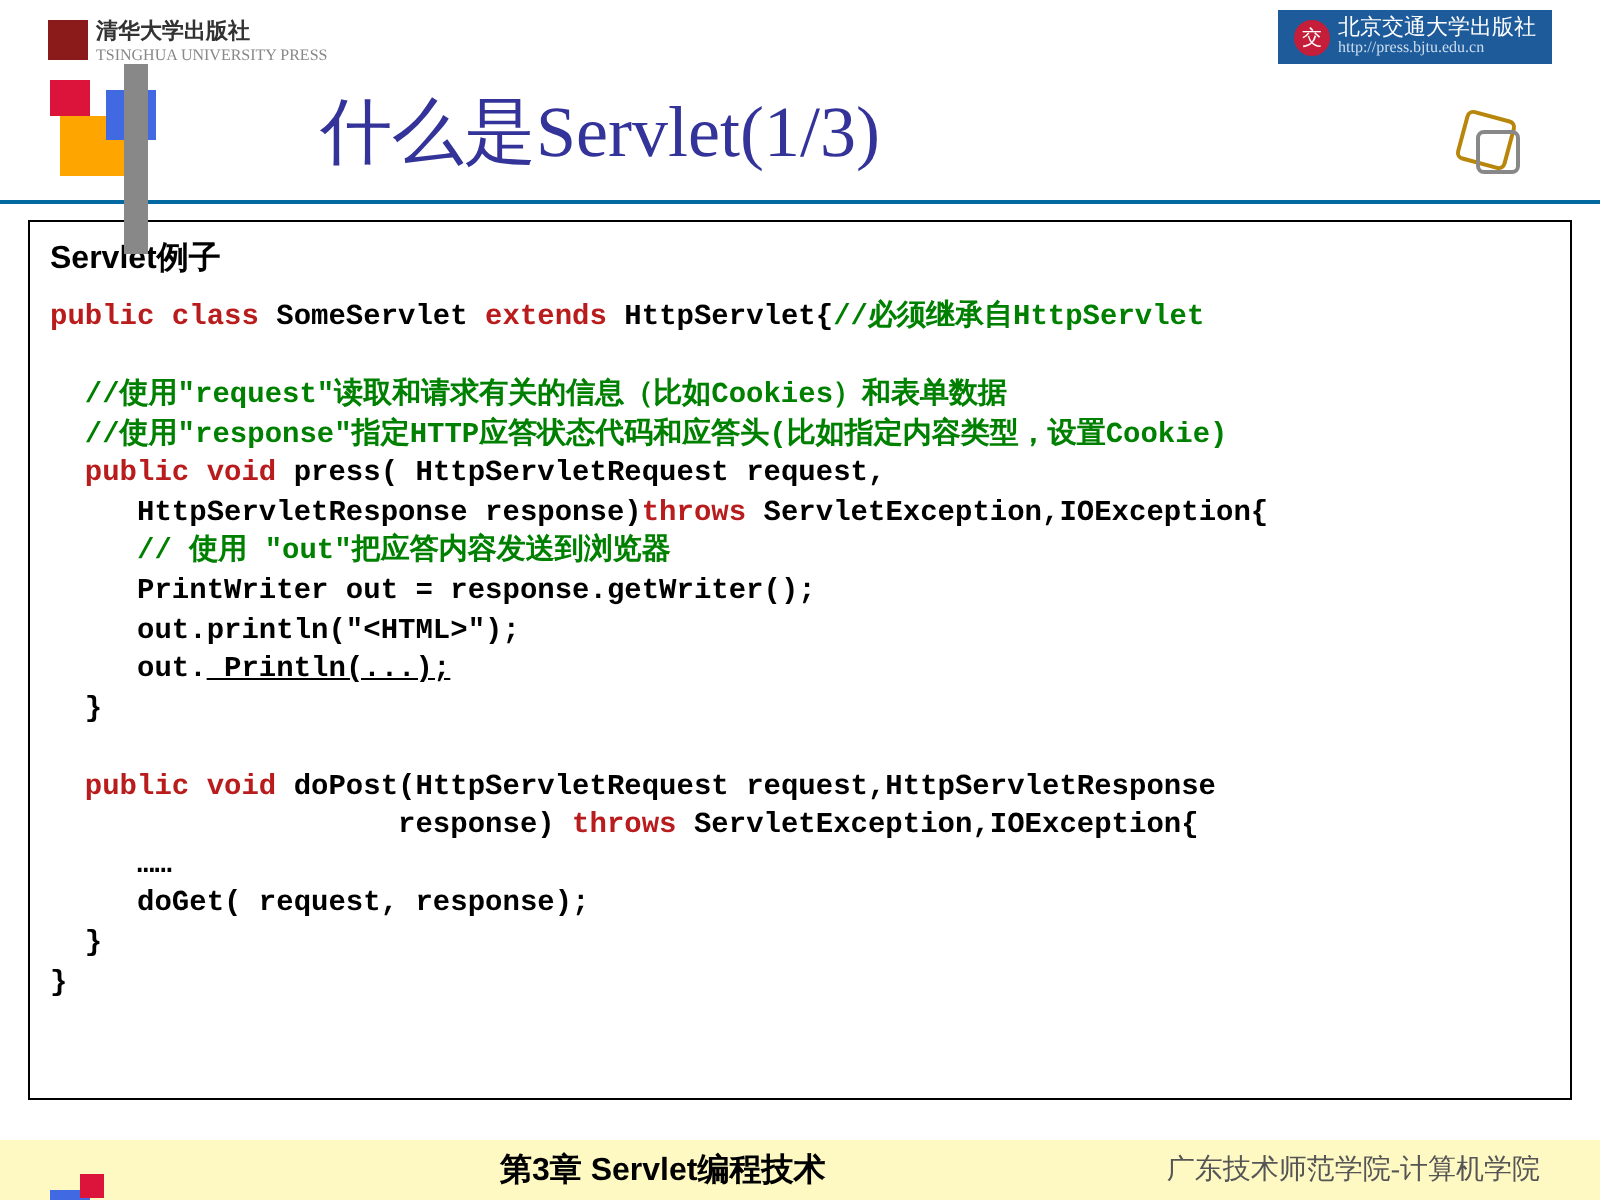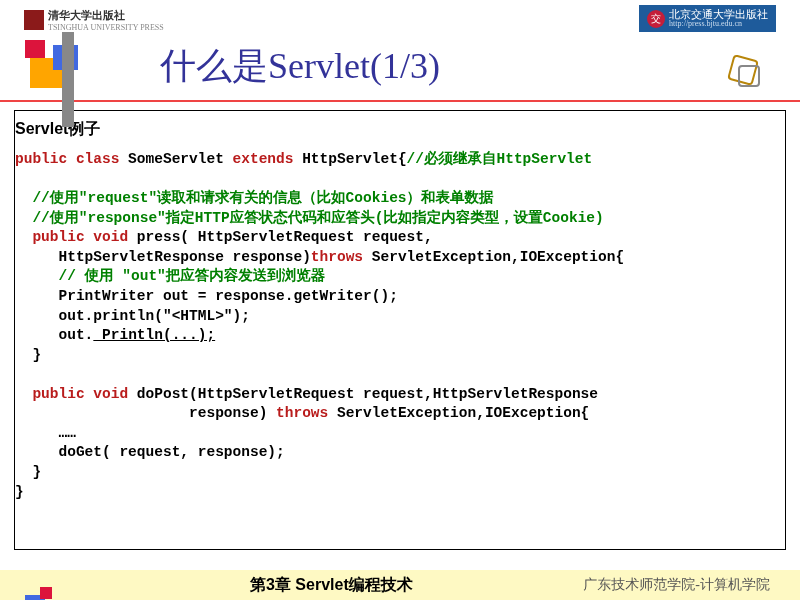--- a/index.html
+++ b/index.html
@@ -8,32 +8,32 @@
     .header { height: 32px; display: flex; justify-content: space-between; align-items: flex-end; padding: 0 24px; }
     .logo-left { display: flex; align-items: center; gap: 4px; font-size: 10px; color: #666; }
     .logo-left .icon-box { width: 20px; height: 20px; background: #8B1A1A; }
     .logo-left .cn { font-weight: bold; color: #333; font-size: 11px; }
     .logo-left .en { color: #888; font-size: 8px; }
     .logo-right { background: #1E5B9B; color: white; padding: 3px 8px; font-size: 11px; display: flex; align-items: center; gap: 4px; }
     .logo-right .icon-circle { width: 18px; height: 18px; background: #C41E3A; border-radius: 50%; display: flex; align-items: center; justify-content: center; font-size: 10px; }
     .logo-right .text-block { display: flex; flex-direction: column; line-height: 1.1; }
     .logo-right .url { font-size: 8px; color: #cde; }
     
-    .title-bar { height: 70px; border-bottom: 2px solid #ef4444; position: relative; display: flex; align-items: center; }
+    .title-bar { height: 70px; border-bottom: 2px solid #0369a1; position: relative; display: flex; align-items: center; }
     .title-deco { position: absolute; left: 25px; top: 8px; }
     .deco-yellow { position: absolute; width: 35px; height: 30px; background: #FFA500; left: 5px; top: 18px; }
     .deco-blue { position: absolute; width: 25px; height: 25px; background: #4169E1; left: 28px; top: 5px; }
     .deco-red { position: absolute; width: 20px; height: 18px; background: #DC143C; left: 0px; top: 0px; }
     .deco-bar { position: absolute; left: 62px; top: 0; width: 12px; height: 95px; background: #888; z-index: 1; }
     .title-text { font-size: 36px; color: #333399; margin-left: 160px; font-family: "SimSun", serif; }
     .title-icon-right { position: absolute; right: 40px; top: 25px; width: 30px; height: 30px; }
     .title-icon-right::before { content: ""; position: absolute; width: 22px; height: 22px; border: 2px solid #B8860B; border-radius: 4px; transform: rotate(15deg); }
     .title-icon-right::after { content: ""; position: absolute; width: 18px; height: 18px; border: 2px solid #888; border-radius: 4px; left: 8px; top: 8px; }
     
-    .content-box { margin: 8px 14px 0 14px; border: 1.5px solid #000; padding: 8px 0; height: 440px; }
+    .content-box { margin: 8px 14px 0 14px; border: 1.5px solid #000; padding: 8px 10px; height: 440px; }
     .example-title { font-family: Arial, "SimHei", sans-serif; font-weight: bold; font-size: 16px; margin-bottom: 10px; }
     
     .code { font-family: "Courier New", monospace; font-size: 14.5px; line-height: 1.35; white-space: pre; }
     .kw { color: #b91c1c; font-weight: bold; }
     .cm { color: #008000; font-weight: bold; }
     .fn { color: #000; font-weight: bold; }
     .underline { text-decoration: underline; }
     
     .footer { position: absolute; bottom: 0; width: 100%; height: 30px; background: #fef9c3; display: flex; align-items: center; justify-content: space-between; padding: 0 30px 0 250px; }
     .footer-deco { position: absolute; left: 25px; bottom: 5px; }

